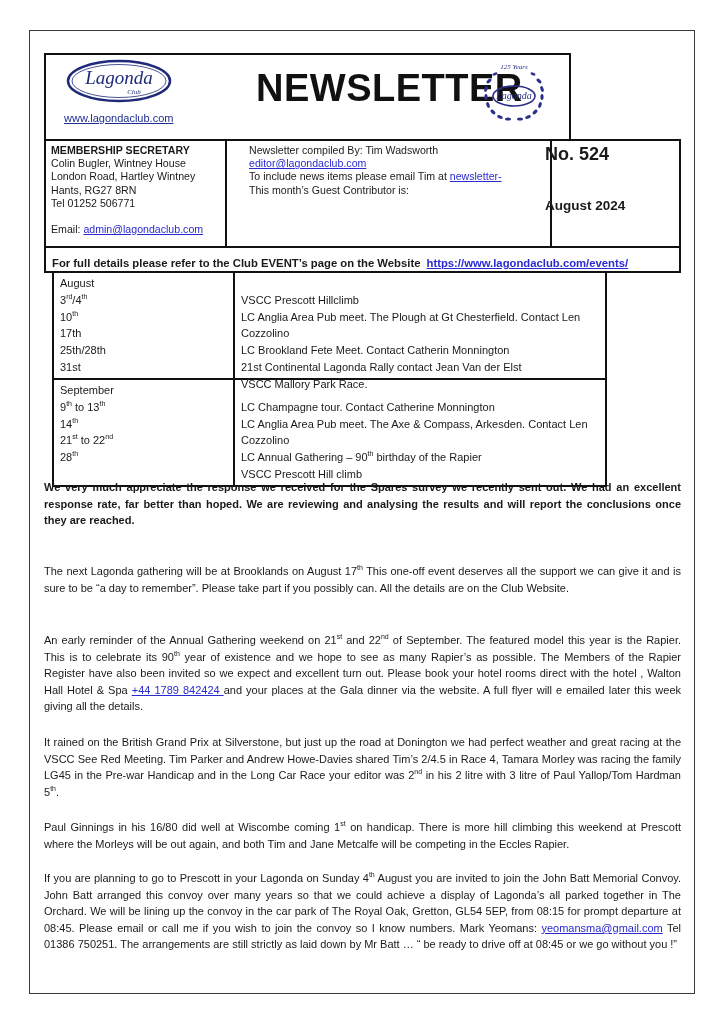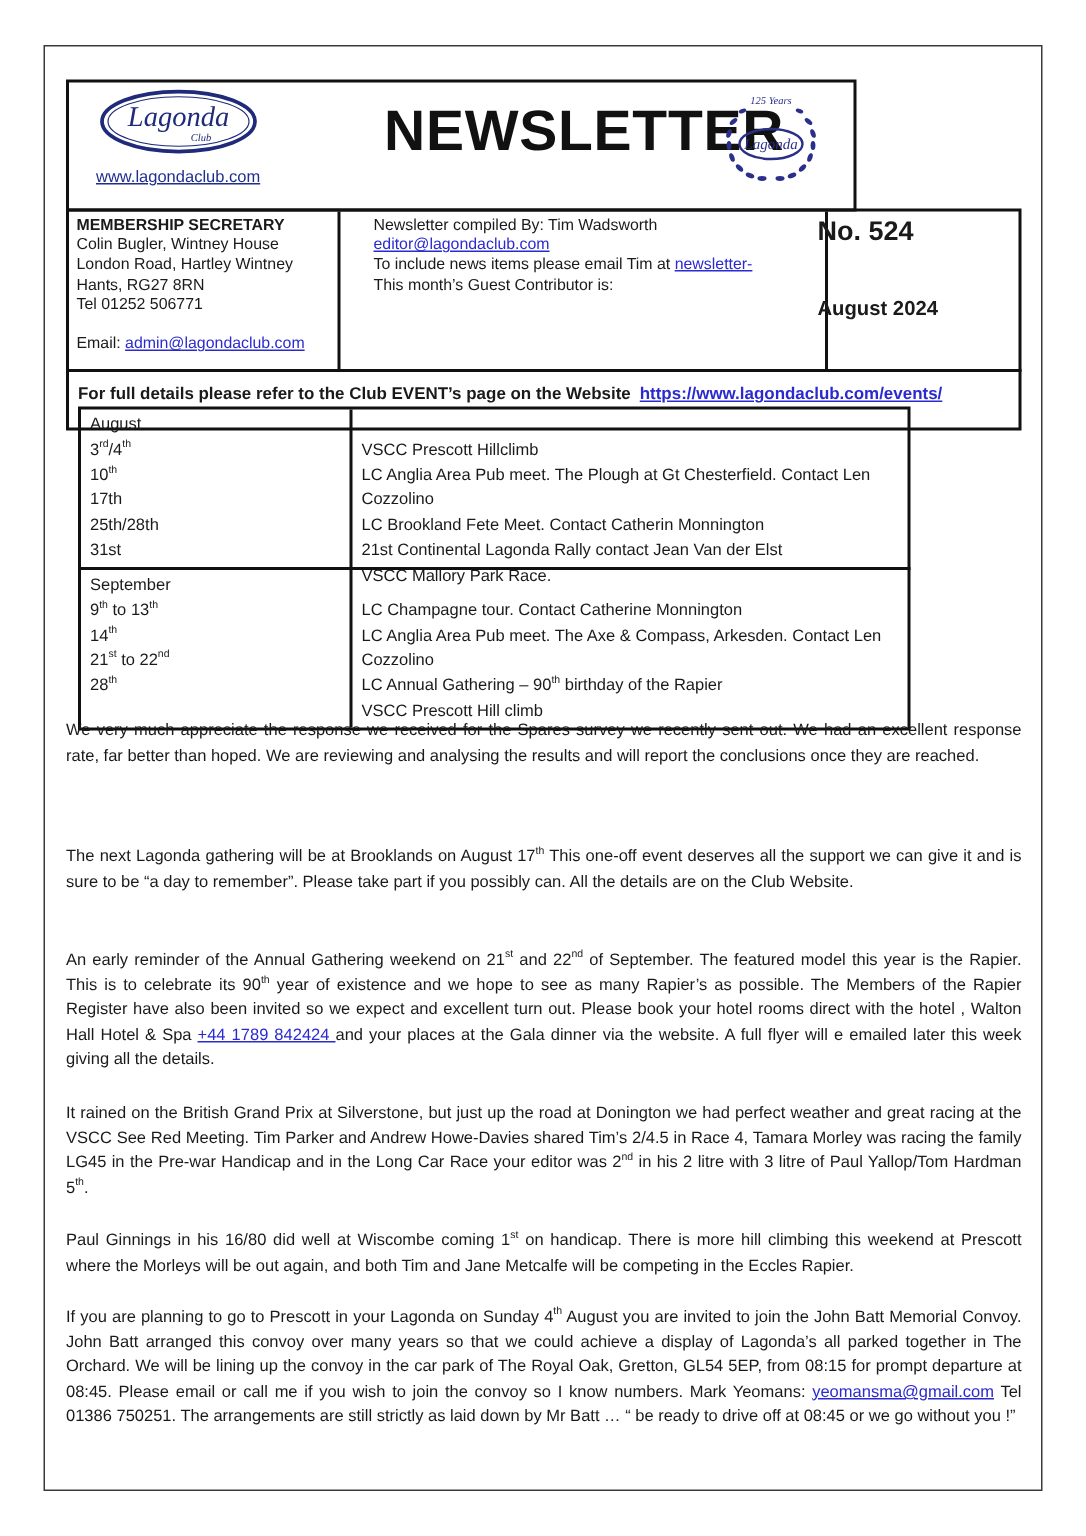--- a/index.html
+++ b/index.html
@@ -26,21 +26,21 @@
   .info .col { position: absolute; top: 0; bottom: 0; font-size: 10.6px; line-height: 13.2px; padding: 3px 5px; }
   .info .c1 { left: 0; width: 181px; border-right: 2px solid #111; }
   .info .c2 { left: 198px; width: 308px; border-right: 2px solid #111; }
   .info .c3 { left: 474px; right: 0; padding-left: 25px; }
   .b { font-weight: bold; }
   .link { color: #2a2ad0; text-decoration: underline; }
   .contrib { display: block; text-align: center; font-weight: bold; font-size: 12px; margin-top: 3px; padding-right: 20px; }
   .issue { font-size: 18px; font-weight: bold; margin-top: 4px; display: block; }
   .date { font-size: 13.5px; font-weight: bold; display: block; margin-top: 38px; }
 
-  .banner { left: 44px; top: 246px; width: 637px; height: 41px; font-size: 11.3px; font-weight: bold; padding: 9px 6px 0; }
+  .banner { left: 44px; top: 246px; width: 637px; height: 27px; font-size: 11.3px; font-weight: bold; padding: 9px 6px 0; }
   .banner .link { margin-left: 6px; }
 
   .events { left: 52px; width: 555px; }
   .ev-aug { top: 271px; height: 109px; }
   .ev-sep { top: 378px; height: 109px; }
   .events .dates, .events .descs { position: absolute; top: 0; bottom: 0; font-size: 11px; line-height: 16.8px; padding: 2px 6px; }
   .events .dates { left: 0; width: 181px; border-right: 2px solid #111; }
   .events .descs { left: 181px; right: 0; padding-top: 18.8px; }
   sup { font-size: 7px; vertical-align: top; line-height: 7px; position: relative; top: 1px; }
 
@@ -143,19 +143,19 @@
   </div>
   <div class="descs">
     <div>LC Champagne tour. Contact Catherine Monnington</div>
     <div>LC Anglia Area Pub meet. The Axe &amp; Compass,  Arkesden. Contact Len Cozzolino</div>
     <div>LC Annual Gathering – 90<sup>th</sup>  birthday of the Rapier</div>
     <div>VSCC Prescott Hill climb</div>
   </div>
 </div>
 
 <div class="body-text">
-  <p style="top: 479px;">We very much appreciate the response we received for the Spares survey we recently sent out.  We had an excellent response rate, far better than hoped.  We are reviewing and analysing the results and will report the conclusions once they are reached.</p>
+  <p style="top: 479px; font-weight: bold;">We very much appreciate the response we received for the Spares survey we recently sent out.  We had an excellent response rate, far better than hoped.  We are reviewing and analysing the results and will report the conclusions once they are reached.</p>
   <p style="top: 563px;">The next Lagonda gathering will be at Brooklands on August 17<sup>th</sup> This one-off event deserves all the support we can give it and is sure to be “a day to remember”. Please take part if you possibly can. All the details are on the Club Website.</p>
   <p style="top: 632px;">An early reminder of the Annual Gathering weekend on 21<sup>st</sup> and 22<sup>nd</sup> of September. The featured model this year is the Rapier.  This is to celebrate its 90<sup>th</sup> year of existence and we hope to see as many Rapier’s as possible. The Members of the Rapier Register have also been invited so we expect and excellent turn out.  Please book your hotel rooms direct with the hotel , Walton Hall Hotel &amp; Spa  <span class="link">+44 1789 842424 </span> and your places at the Gala dinner via the website.  A full flyer will e emailed later this week giving all the details.</p>
   <p style="top: 734px;">It rained on the British Grand Prix at Silverstone, but just up the road at Donington we had perfect weather and great racing at the VSCC See Red Meeting. Tim Parker and Andrew Howe-Davies shared Tim’s 2/4.5 in Race 4, Tamara Morley was racing the family LG45 in the Pre-war Handicap and in the Long Car Race your editor was 2<sup>nd</sup> in his 2 litre with 3 litre of Paul Yallop/Tom Hardman 5<sup>th</sup>.</p>
   <p style="top: 819px;">Paul Ginnings in his 16/80 did well at Wiscombe coming 1<sup>st</sup> on handicap. There is more hill climbing this weekend at Prescott where the Morleys will be out again, and both Tim and Jane Metcalfe will be competing in the Eccles Rapier.</p>
   <p style="top: 870px;">If you are planning to go to Prescott in your Lagonda on Sunday 4<sup>th</sup> August you are invited to join the John Batt Memorial Convoy. John Batt arranged this convoy over many years so that we could achieve a display of Lagonda’s all parked together in The Orchard.  We will be lining up the convoy in the car park of The Royal Oak, Gretton, GL54 5EP, from 08:15 for prompt departure at 08:45.  Please email or call me if you wish to join the convoy so I know numbers. Mark Yeomans: <span class="link">yeomansma@gmail.com</span> Tel 01386 750251.   The arrangements are still strictly as laid down by Mr Batt … “ be ready to drive off at 08:45 or we go without you !”</p>
 </div>
 
 </body></html>

